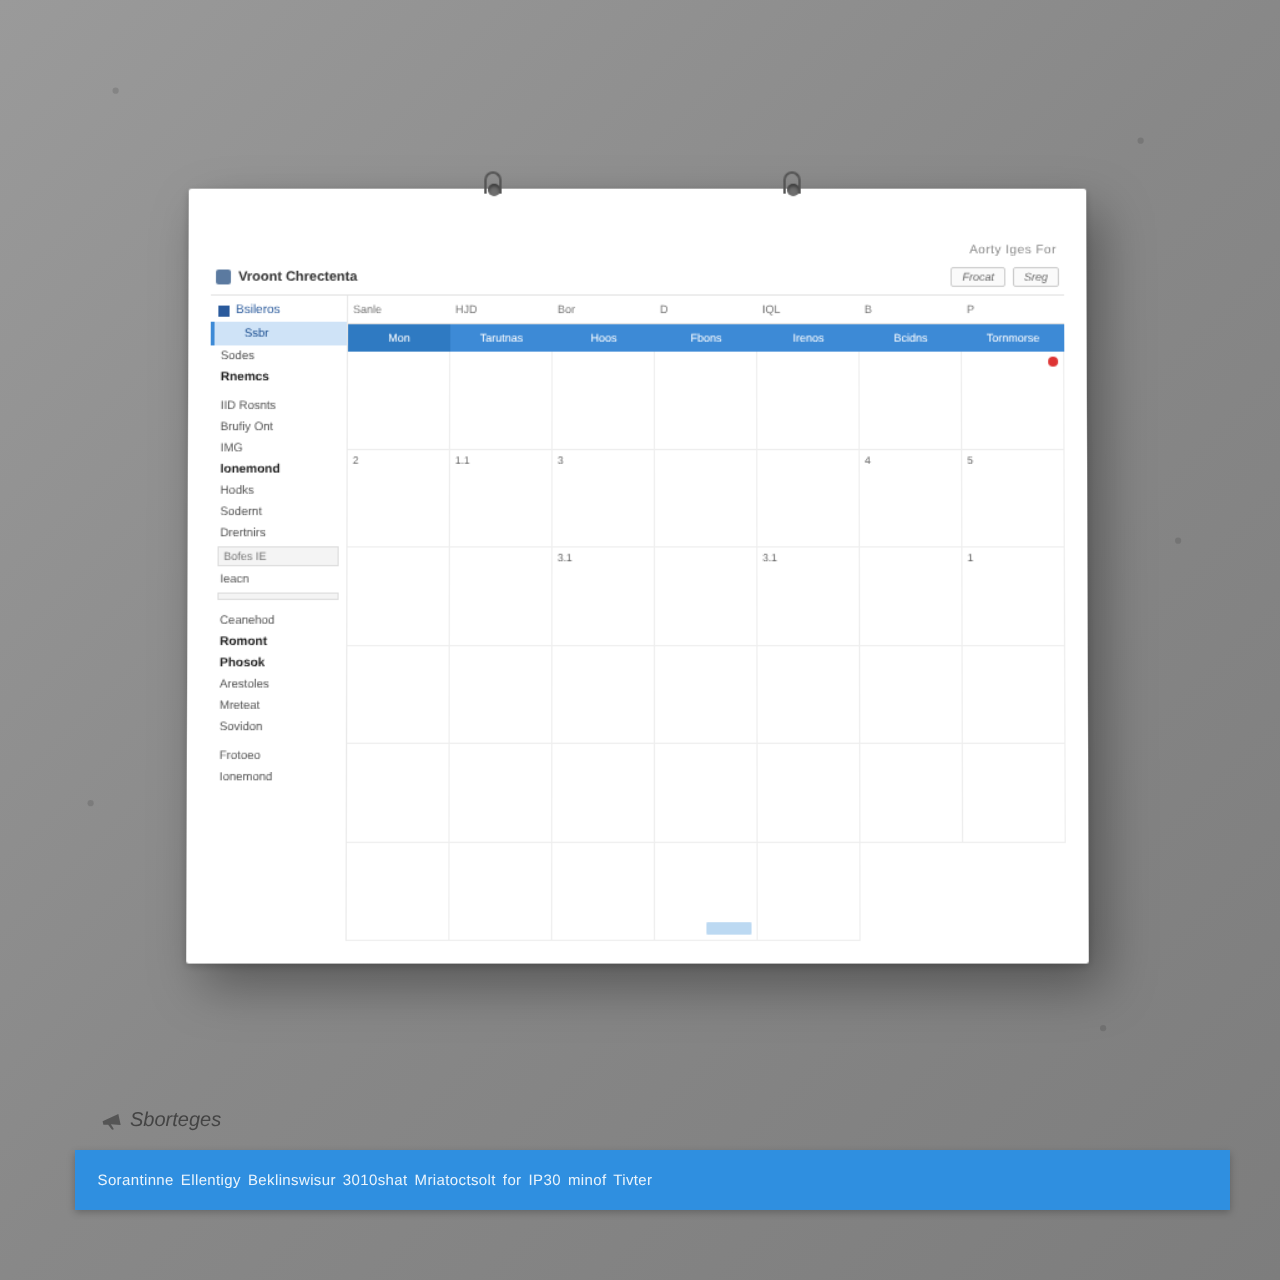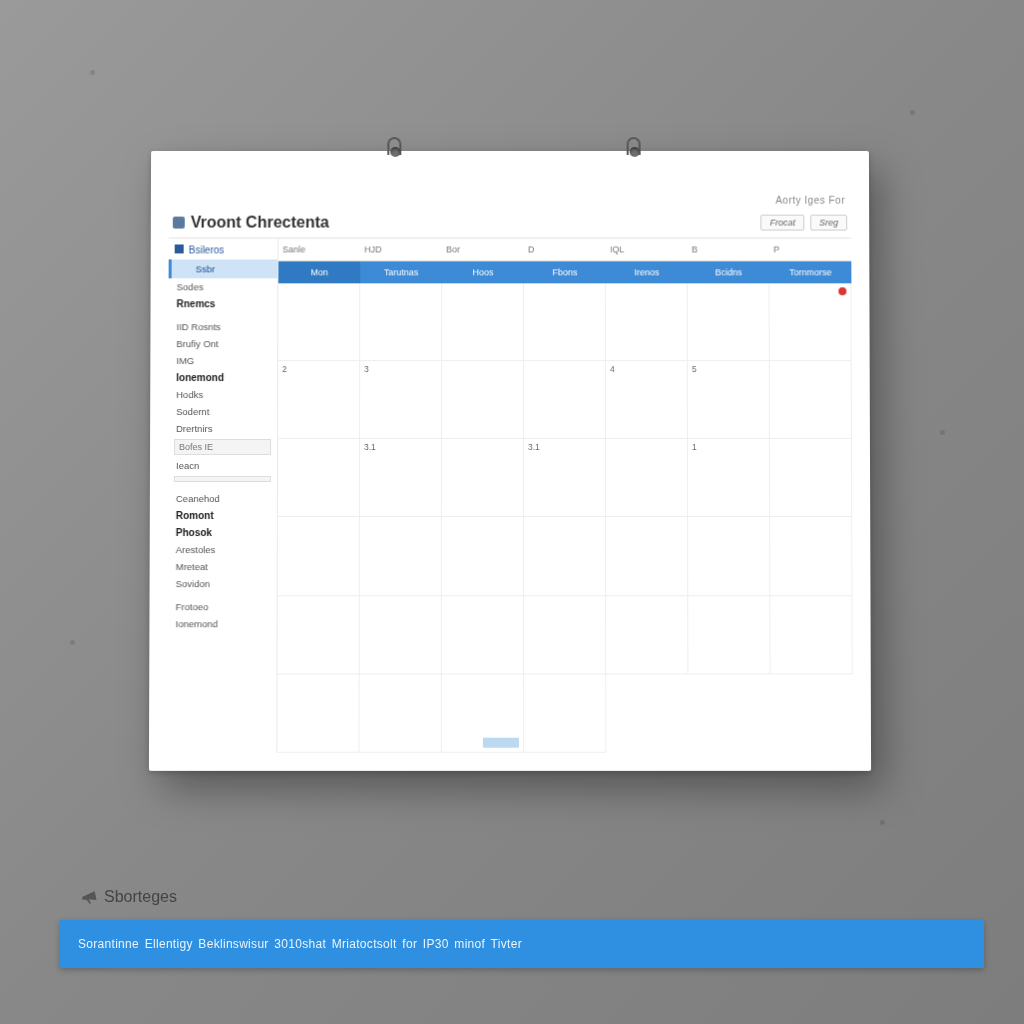--- a/index.html
+++ b/index.html
@@ -55,39 +55,39 @@
   }
   .titlebar {
     display: flex; align-items: center; justify-content: space-between;
     padding: 0 4px 6px;
   }
   .titlebar .left { display: flex; align-items: center; gap: 6px; }
   .app-icon {
     width: 12px; height: 12px; background: #5b7aa0;
     display: inline-block; border-radius: 2px;
   }
-  .title-text { font-size: 16px; color: #333; font-weight: 600; }
+  .title-text { font-size: 11px; color: #333; font-weight: 600; }
   .title-right { display: flex; gap: 6px; }
   .mini-btn {
     font-size: 9px; color: #666;
     border: 1px solid #ccc; padding: 2px 8px;
     background: #fafafa; border-radius: 2px; font-style: italic;
   }
 
   .workarea { display: flex; flex: 1; border-top: 1px solid #e2e2e2; }
 
   
   .sidebar {
     width: 110px; flex-shrink: 0;
     border-right: 1px solid #eaeaea;
     font-size: 9.5px; color: #444;
     padding-top: 2px;
   }
   .side-box-label {
-    display: flex; align-items: flex-start; gap: 5px;
+    display: flex; align-items: flex-end; gap: 5px;
     padding: 4px 6px;
     color: #2a5a9c; font-size: 10px;
   }
   .chk {
     width: 9px; height: 9px; border: 1px solid #2a5a9c;
     background: #2a5a9c; display: inline-block;
   }
   .side-active {
     background: #cfe3f7; color: #1a4d8f;
     padding: 4px 24px; font-size: 9.5px;
@@ -140,20 +140,21 @@
     width: 8px; height: 8px; border-radius: 50%;
     background: #d33; display: inline-block; float: right;
     margin-top: 1px;
   }
 
   
   .brand {
     position: absolute;
     left: 80px; top: 888px;
     font-size: 16px; color: #444;
+    font-style: italic;
     display: flex; gap: 6px;
   }
   .brand-icon {
     width: 18px; height: 18px; display: inline-block;
     transform: rotate(-12deg);
   }
   .banner {
     position: absolute;
     left: 60px; right: 40px; top: 920px;
     height: 48px;
@@ -254,20 +255,21 @@
             <div class="cell"></div>
             <div class="cell"></div>
             <div class="cell"></div>
             <div class="cell"></div>
             <div class="cell"></div>
             <div class="cell"></div>
             <div class="cell">
               <span class="dot"></span>
             </div>
             <div class="cell"><span class="num">2</span></div>
+            <div class="cell"><span class="num">1.1</span></div>
             <div class="cell"><span class="num">3</span></div>
             <div class="cell"></div>
             <div class="cell"></div>
             <div class="cell"><span class="num">4</span></div>
             <div class="cell"><span class="num">5</span></div>
             <div class="cell"></div>
             <div class="cell"></div>
             <div class="cell"><span class="num">3.1</span></div>
             <div class="cell"></div>
             <div class="cell"><span class="num">3.1</span></div>

